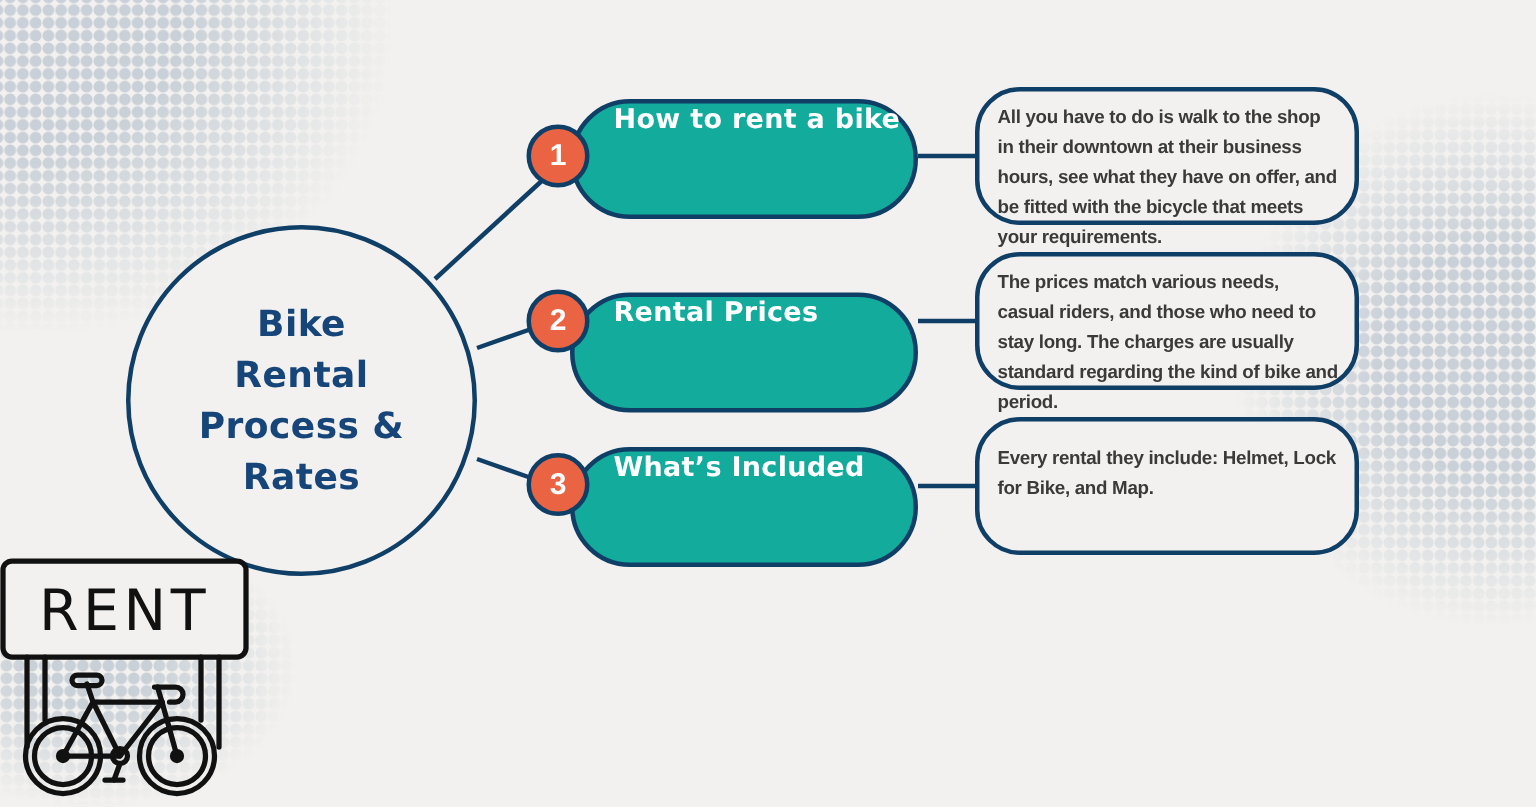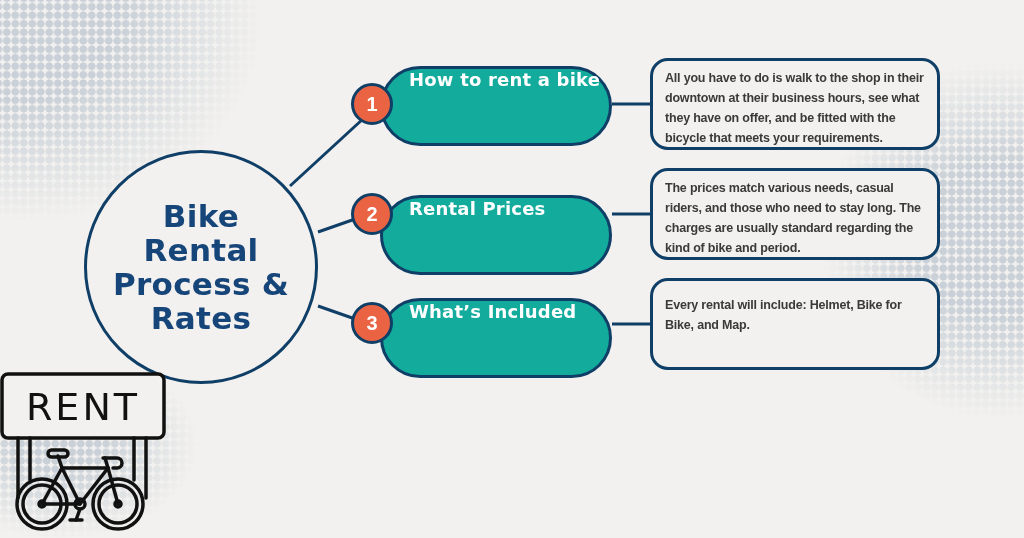--- a/index.html
+++ b/index.html
@@ -31,42 +31,42 @@
             mask-image: radial-gradient(ellipse at 30% 40%, #000 20%, transparent 70%);
   }
   svg.connectors { position:absolute; left:0; top:0; }
   .center-circle {
     position:absolute; left:84px; top:150px; width:234px; height:234px;
     border:3px solid #0f3e66; border-radius:50%; box-sizing:border-box;
     background:#f2f1ef;
     display:flex; align-items:center; justify-content:center; text-align:center;
   }
   .center-title {
-    color:#16457a; font-weight:900; font-size:31px; line-height:34px;
+    color:#16457a; font-weight:900; font-size:24px; line-height:34px;
     font-family:"DejaVu Sans", sans-serif; letter-spacing:0.3px;
     white-space:pre-line;
   }
   .pill {
     position:absolute; left:380px; width:232px; height:80px;
     background:#13ab9c; border:3px solid #0f3e66; border-radius:40px;
     box-sizing:border-box; display:flex; 
   }
   .pill-label {
     color:#ffffff; font-weight:bold; font-size:18px; margin-left:26px;
     font-family:"DejaVu Sans", sans-serif; letter-spacing:0.2px;
   }
   .badge {
     position:absolute; left:351px; width:42px; height:42px; border-radius:50%;
     background:#ea6444; border:3px solid #0f3e66; box-sizing:border-box;
     color:#fff; font-weight:bold; font-size:20px;
     display:flex; align-items:center; justify-content:center;
   }
   .desc {
-    position:absolute; left:650px; width:290px; height:92px;
-    border:3px solid #0f3e66; border-radius:18px; box-sizing:border-box;
+    position:absolute; left:650px; width:256px; height:92px;
+    border:3px solid #0f3e66; border-radius:30px; box-sizing:border-box;
     background:#f2f1ef; padding:7px 10px 6px 12px;
     color:#3a3a3a; font-weight:bold; font-size:12.5px; line-height:20px;
     font-family:"Liberation Sans Narrow","Liberation Sans", sans-serif;
     letter-spacing:-0.2px;
   }
   .desc.short { padding-top:14px; }
   .rent-sign { position:absolute; left:0; top:370px; }
 </style>
 </head>
 <body>
@@ -102,21 +102,21 @@
 <div class="pill" style="top:176px;margin-top:19px;">
   <span class="pill-label">Rental Prices</span>
 </div>
 <div class="badge" style="top:193px;">2</div>
 <div class="desc" style="top:168px;">The prices match various needs, casual riders, and those who need to stay long. The charges are usually standard regarding the kind of bike and period.</div>
 
 <div class="pill" style="top:286px;margin-top:12px;">
   <span class="pill-label">What’s Included</span>
 </div>
 <div class="badge" style="top:302px;">3</div>
-<div class="desc short" style="top:278px;">Every rental will include: Helmet, Bike for Bike, and Map.</div>
+<div class="desc short" style="top:278px;">Every rental they include: Helmet, Lock for Bike, and Map.</div>
 
 <div class="rent-sign">
   <svg width="170" height="168" viewBox="0 0 170 168">
     <g stroke="#111" stroke-width="3.5" fill="none" stroke-linecap="round" stroke-linejoin="round">
       <rect x="2" y="4" width="162" height="64" rx="6" fill="#f2f1ef"></rect>
       <line x1="18" y1="68" x2="18" y2="128"></line>
       <line x1="30" y1="68" x2="30" y2="110"></line>
       <line x1="134" y1="68" x2="134" y2="110"></line>
       <line x1="146" y1="68" x2="146" y2="128"></line>
       <circle cx="42" cy="134" r="25"></circle>

